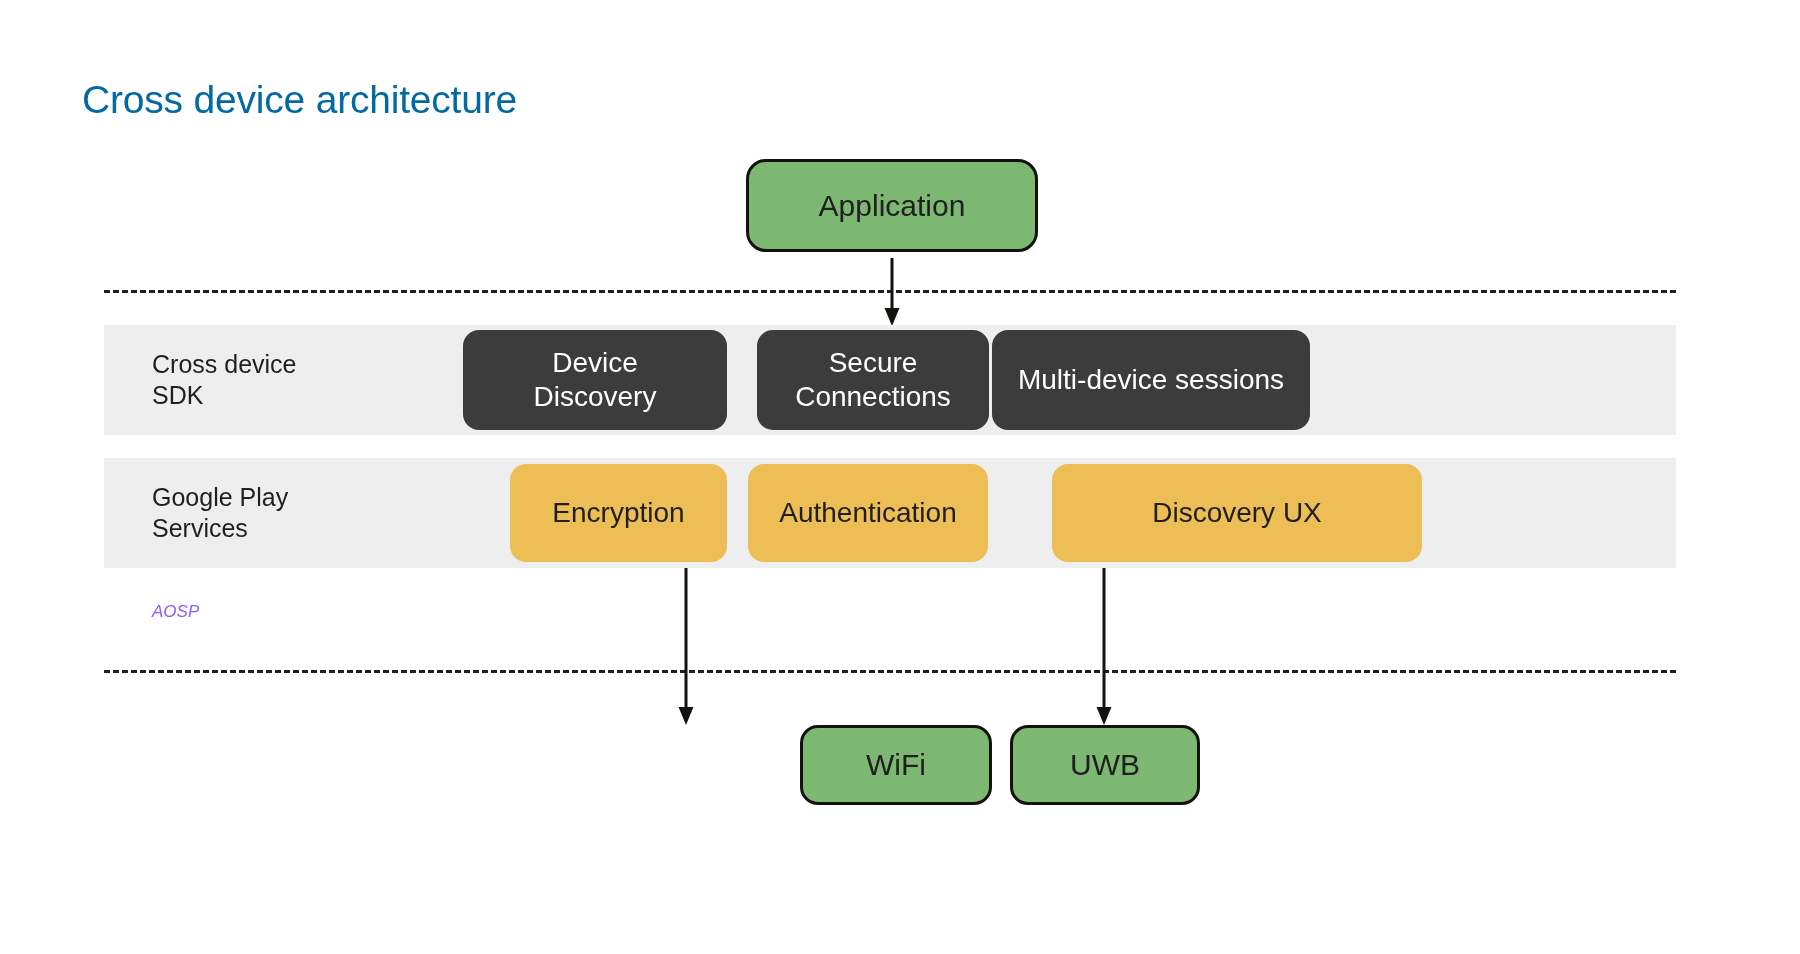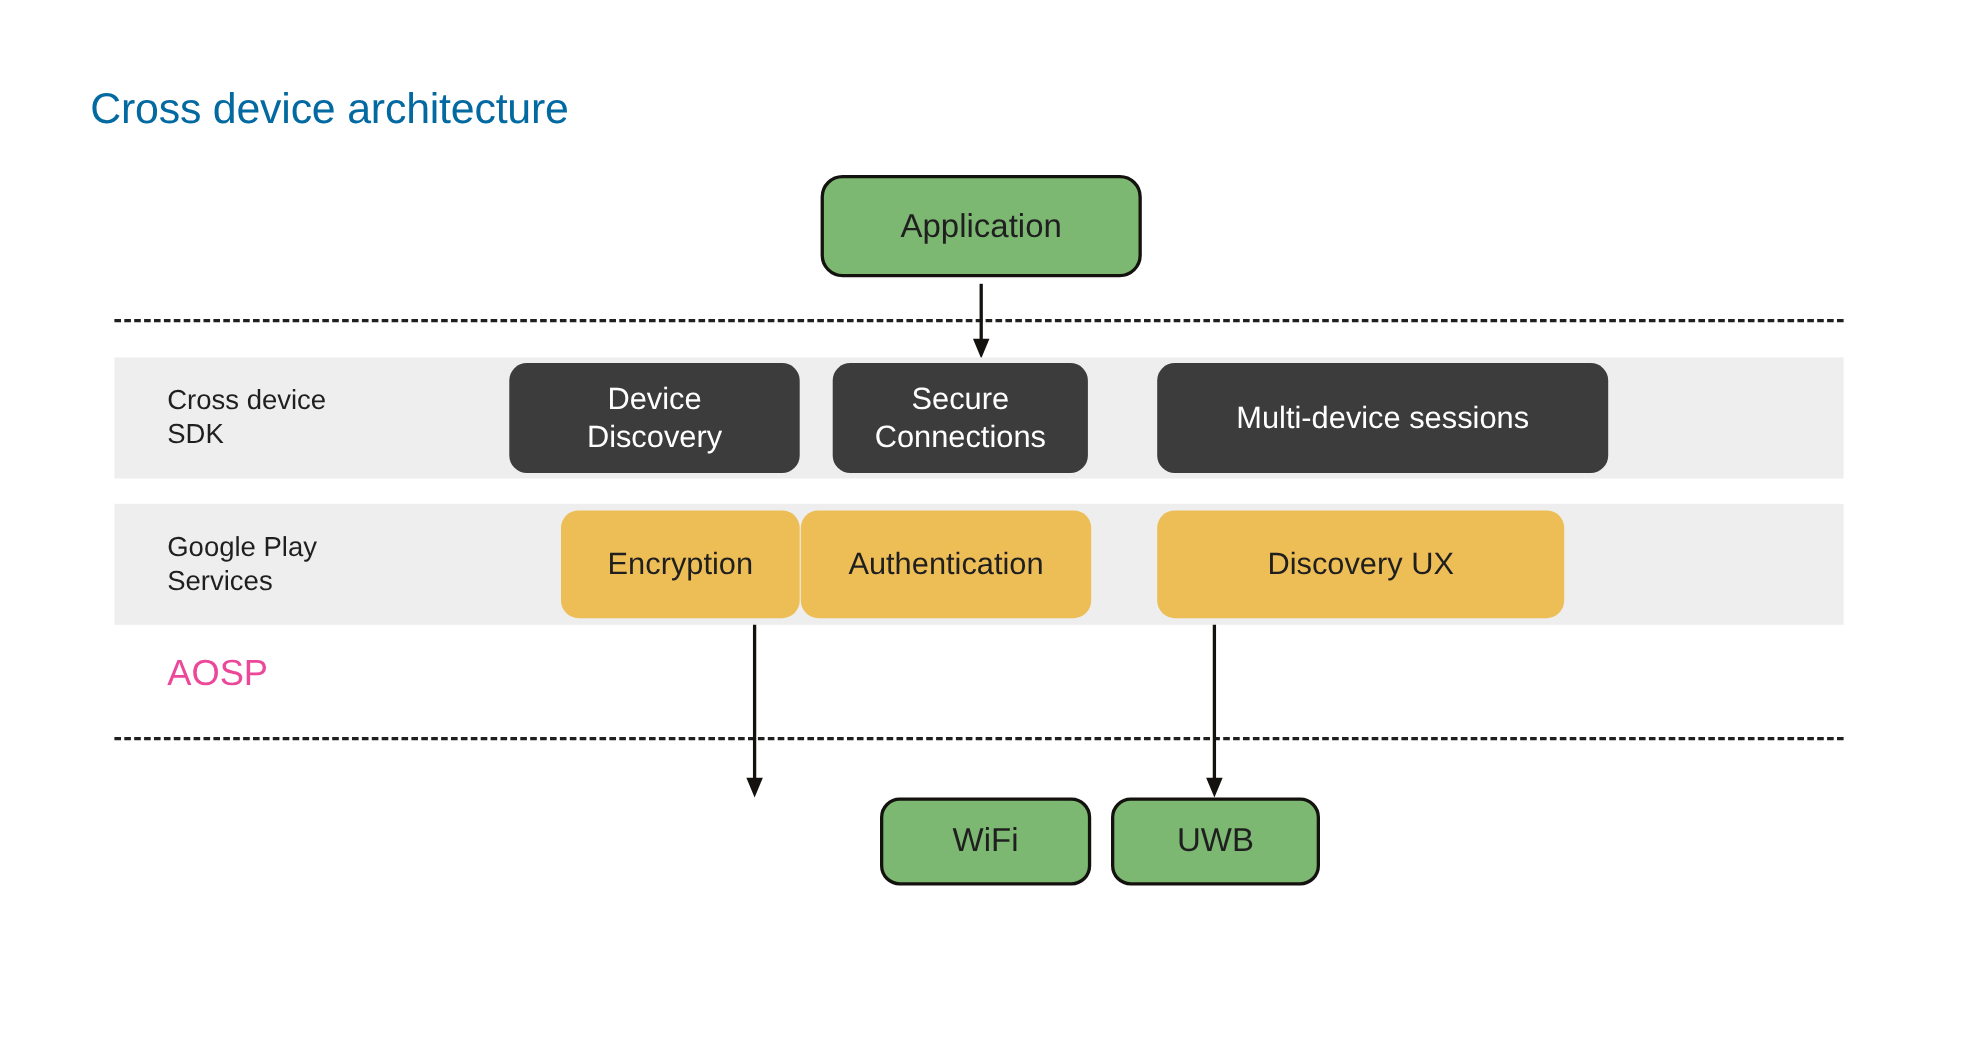--- a/index.html
+++ b/index.html
@@ -65,23 +65,24 @@
     color: #1f1f1f;
     white-space: pre-line;
   }
 
   
   .aosp-label {
     position: absolute;
     left: 152px;
     top: 612px;
     transform: translateY(-50%);
-    font-size: 33px;
-    color: #ec4899;
+    font-size: 17px;
+    color: #8b5cf6;
     white-space: nowrap;
+    font-style: italic;
   }
 
   
   .node {
     position: absolute;
     display: flex;
     align-items: center;
     justify-content: center;
     text-align: center;
     border-radius: 16px;
@@ -107,33 +108,33 @@
   .node.dark {
     background: #3c3c3c;
     color: #ffffff;
     font-size: 28px;
     height: 100px;
     top: 330px;
     border: none;
   }
   .node.dark.n0 { left: 463px;  width: 264px; }
   .node.dark.n1 { left: 757px;  width: 232px; }
-  .node.dark.n2 { left: 1052px; width: 410px; }
+  .node.dark.n2 { left: 992px; width: 318px; }
 
   
   .node.amber {
     background: #edbd56;
     color: #1f1f1f;
     font-size: 28px;
     height: 98px;
     top: 464px;
     border: none;
   }
   .node.amber.n0 { left: 463px;  width: 217px; margin-left: 47px; }
-  .node.amber.n1 { left: 728px;  width: 264px; }
+  .node.amber.n1 { left: 748px;  width: 240px; }
   .node.amber.n2 { left: 1052px; width: 370px; }
 
   
   .node.radio {
     background: #7cb872;
     border: 3px solid #14120f;
     color: #1f1f1f;
     font-size: 30px;
     height: 80px;
     top: 725px;

